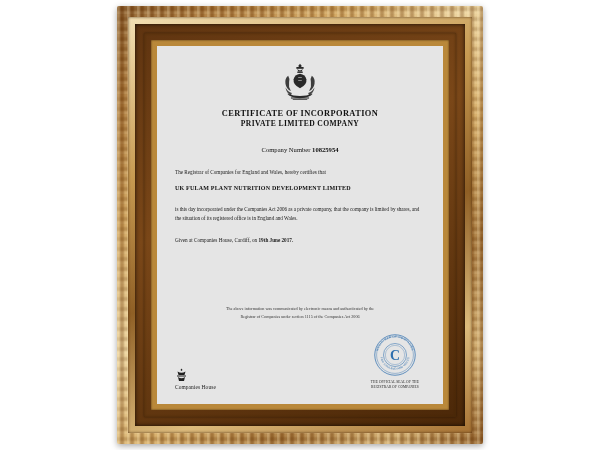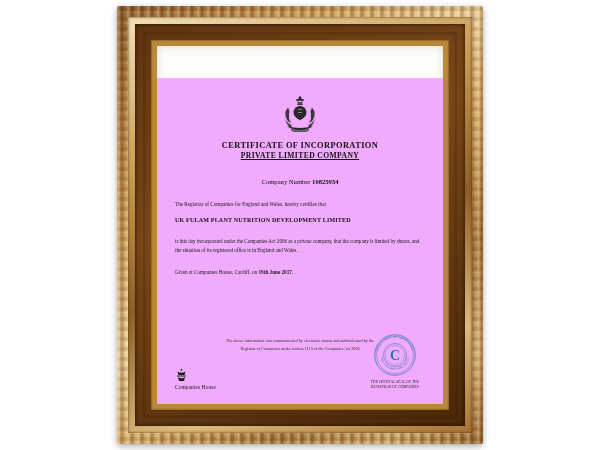--- a/index.html
+++ b/index.html
@@ -85,46 +85,45 @@
     position: absolute;
     left: 40px; top: 40px; right: 40px; bottom: 40px;
     background: #fdfdfb;
     box-shadow: inset 0 0 8px rgba(120,110,90,0.25);
     overflow: hidden;
   }
 
   .paper {
     position: absolute;
     left: 0; top: 0; right: 0; bottom: 0;
-    background: #f0abfc;
+    background: #e5e5e5;
     padding: 10px 18px;
     box-sizing: border-box;
     color: #1d1d1d;
-    margin-top: 32px;
   }
 
   
   .crest {
     display: block;
     margin: 6px auto 2px auto;
     width: 46px;
     height: 40px;
   }
 
   .cert-title {
     text-align: center;
     font-size: 8.4px;
     font-weight: bold;
     letter-spacing: 0.4px;
     line-height: 1.35;
     margin-top: 6px;
     color: #111;
   }
   .cert-title .l2 { font-size: 7.6px; }
-  .cert-title .l3 { font-size: 7.6px; text-decoration: underline; }
+  .cert-title .l3 { font-size: 7.6px; }
 
   .company-number {
     text-align: center;
     font-size: 6.6px;
     margin-top: 16px;
     color: #111;
   }
   .company-number b { font-weight: bold; }
 
   .body-para {

